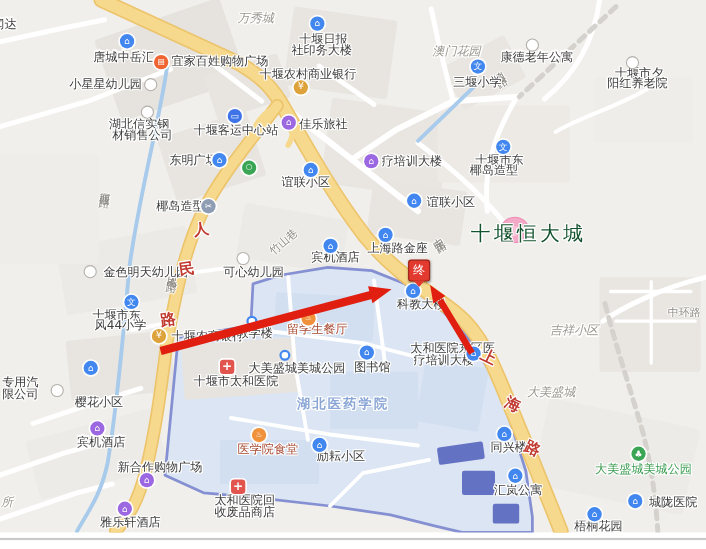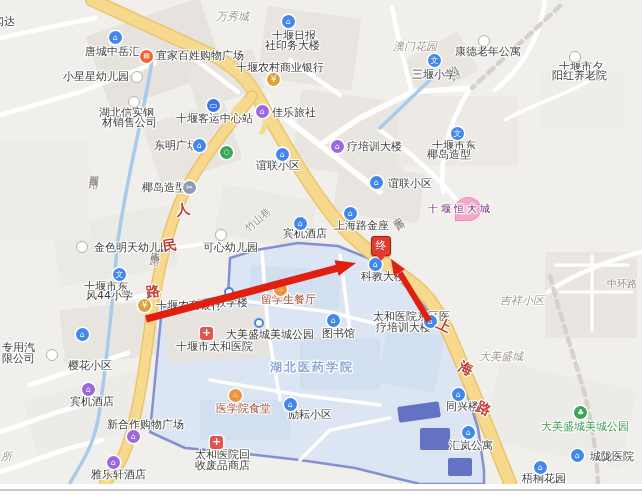--- a/index.html
+++ b/index.html
@@ -7,21 +7,21 @@
          font-family:"DejaVu Sans","Liberation Sans",sans-serif;}
   #map{position:absolute;left:0;top:0;width:642px;height:484px;background:#f1efeb;overflow:hidden;}
   #basemap{position:absolute;left:0;top:0;z-index:1;}
   #arrows{position:absolute;left:0;top:0;z-index:30;pointer-events:none;}
   
   .p{position:absolute;z-index:20;font-size:11px;color:#3d3d3d;white-space:nowrap;line-height:1;
      text-shadow:1px 0 #fff,-1px 0 #fff,0 1px #fff,0 -1px #fff,1px 1px #fff,-1px -1px #fff,1px -1px #fff,-1px 1px #fff;}
   .food{color:#a84a31;}
   .green{color:#3d9e53;}
   .ag{color:#9b958e;font-style:italic;}            
-  .faint{color:#701a75;letter-spacing:3px;font-size:10px;}
+  .faint{color:#14532d;letter-spacing:3px;font-size:18px;}
   .big-blue{color:#8aa6d6;font-size:12px;font-weight:bold;letter-spacing:2px;}
   .rl{position:absolute;z-index:18;font-size:10px;color:#8e8a84;white-space:nowrap;
       text-shadow:1px 0 #fff,-1px 0 #fff,0 1px #fff,0 -1px #fff;}
   .vert{writing-mode:vertical-rl;letter-spacing:2px;}
   .rc{position:absolute;z-index:22;font-size:14px;font-weight:bold;color:#c13a30;line-height:1;
       text-shadow:1px 0 #fff,-1px 0 #fff,0 1px #fff,0 -1px #fff,1px 1px #fff,-1px -1px #fff;}
   
   .i{position:absolute;z-index:21;width:13px;height:13px;border-radius:50%;box-shadow:0 0 0 1.5px #fff;
      color:#fff;font-size:8px;line-height:13px;text-align:center;}
   .i::after{display:block;}

